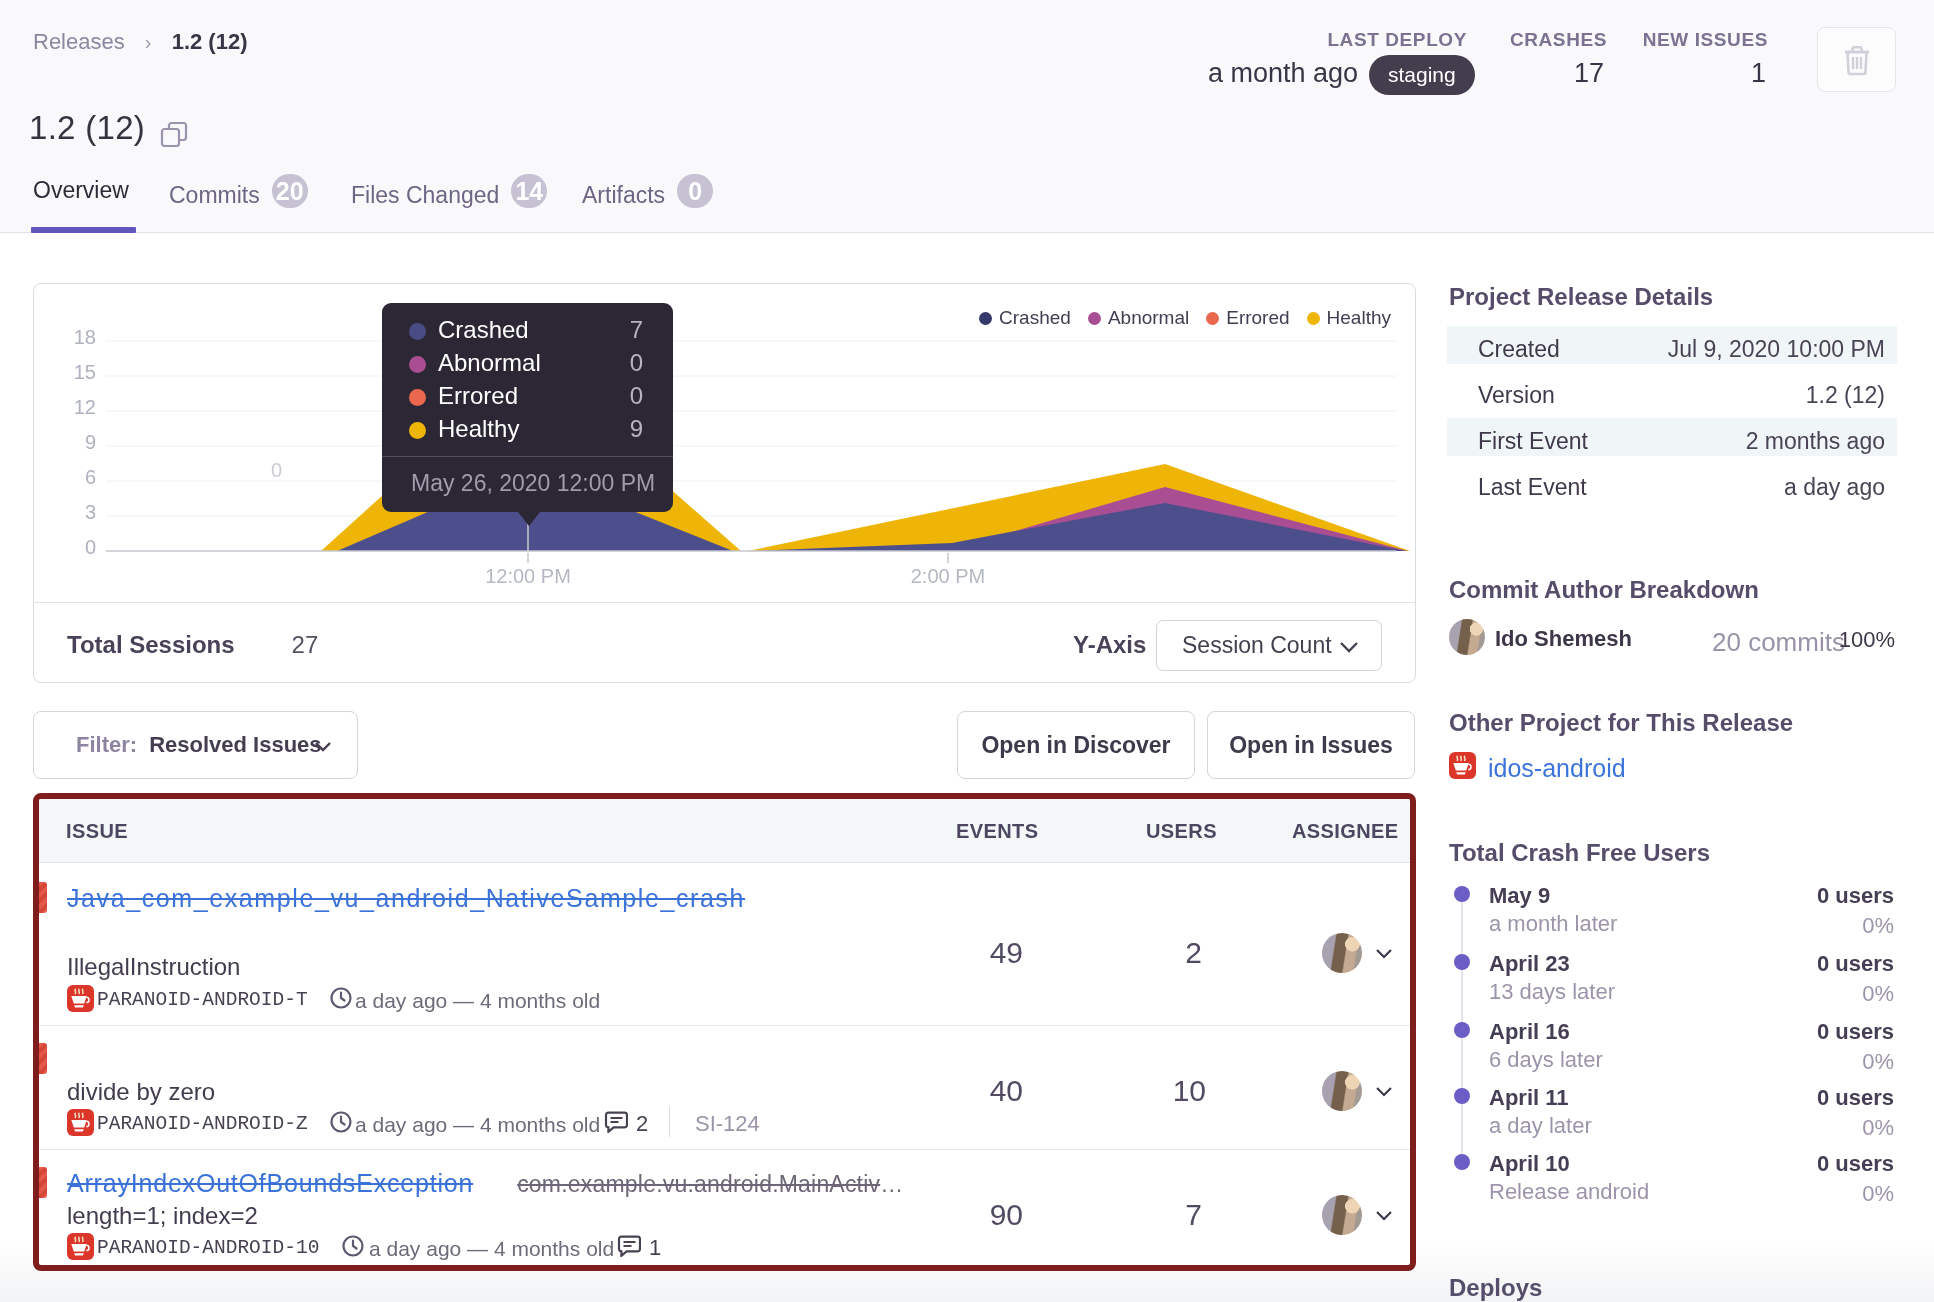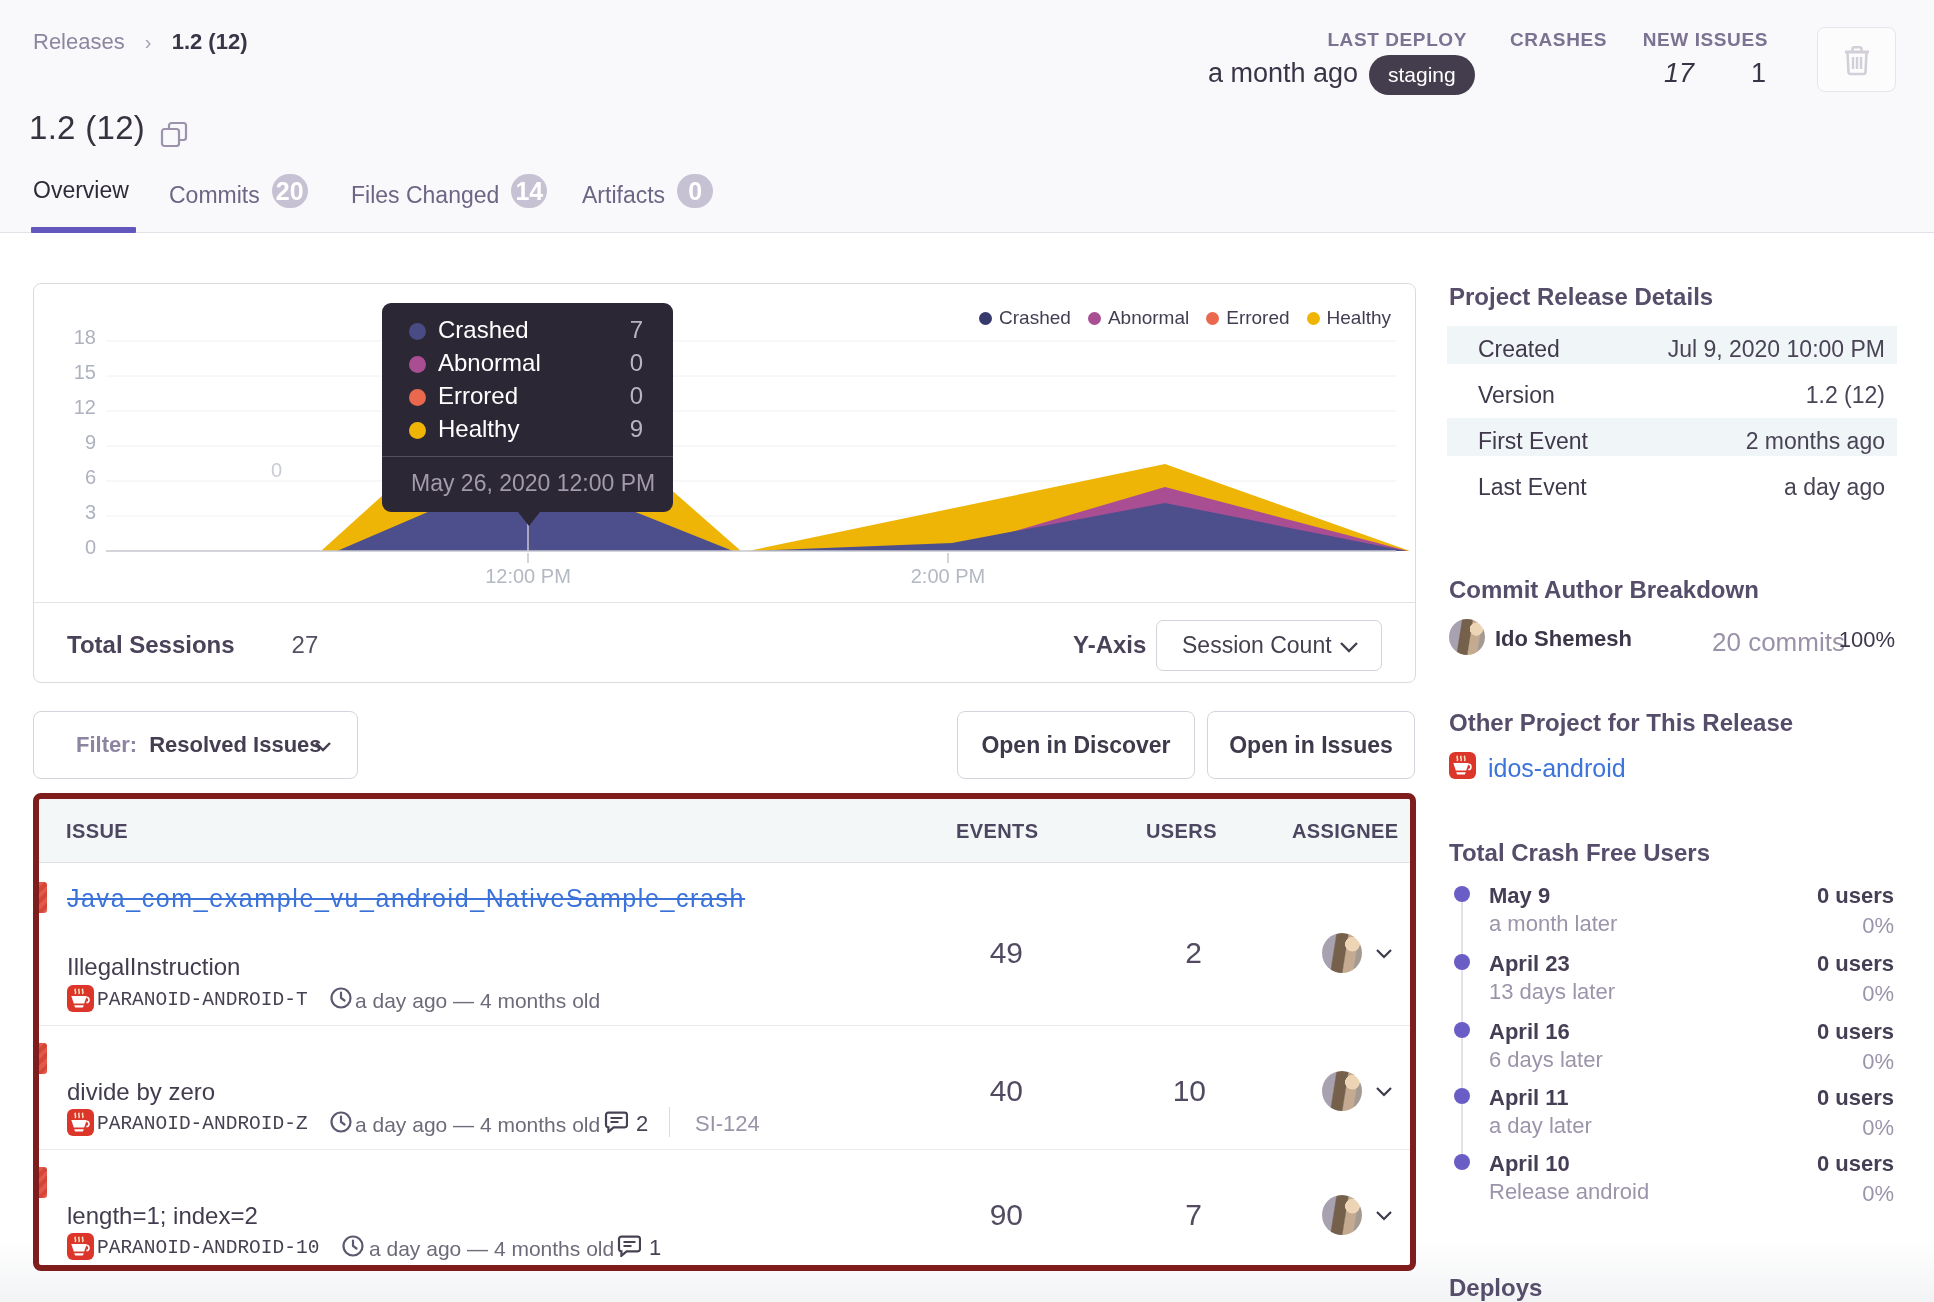--- a/index.html
+++ b/index.html
@@ -114,21 +114,21 @@
   <div id="title">1.2 (12)</div>
   <svg id="copyicon" width="30" height="30" viewBox="0 0 30 30" fill="none" stroke="#9b92ac" stroke-width="2.2">
     <rect x="3" y="9" width="17" height="17" rx="2.5"></rect>
     <path d="M10 9 V5.5 A2.5 2.5 0 0 1 12.5 3 H24.5 A2.5 2.5 0 0 1 27 5.5 V17.5 A2.5 2.5 0 0 1 24.5 20 H20"></path>
   </svg>
 
   <div class="statlab" style="right:467px;">LAST DEPLOY</div>
   <div class="statval" style="left:1208px;">a month ago</div>
   <div id="pill-staging">staging</div>
   <div class="statlab" style="right:327px;">CRASHES</div>
-  <div class="statval" style="left:1664px;font-style:italic;">17</div>
+  <div class="statval" style="left:1574px;">17</div>
   <div class="statlab" style="right:166px;">NEW ISSUES</div>
   <div class="statval" style="left:1751px;">1</div>
   <div id="trashbtn">
     <svg width="30" height="32" viewBox="0 0 30 32" style="position:absolute;left:24px;top:16px;" fill="none" stroke="#d3cfd9" stroke-width="2.6">
       <path d="M3 8 H27" stroke-width="3"></path>
       <path d="M10.5 8 V5 A1.8 1.8 0 0 1 12.3 3.2 H17.7 A1.8 1.8 0 0 1 19.5 5 V8"></path>
       <path d="M5.5 8.5 L6.5 28 A2 2 0 0 0 8.5 30 H21.5 A2 2 0 0 0 23.5 28 L24.5 8.5"></path>
       <path d="M11 13 V25 M15 13 V25 M19 13 V25" stroke-width="2.4"></path>
     </svg>
   </div>
@@ -283,20 +283,21 @@
     <div class="num" style="right:387px; top:48px;">40</div>
     <div class="num" style="right:204px; top:48px;">10</div>
     <div class="avatar" style="left:1283px; top:45px;"></div>
     <svg class="achev" style="left:1336px; top:60px;" width="18" height="11" viewBox="0 0 18 11" fill="none" stroke="#3e394b" stroke-width="2.2">
         <path d="M2 2 L9 9 L16 2"></path>
       </svg>
   </div>
 
   <div class="row" style="top:351px; height:126px; border-bottom:none;">
     <div class="rtag" style="top:17px;"></div>
+    <div class="ititle" style="top:19px;"><span class="iname">ArrayIndexOutOfBoundsException</span><span class="icul">com.example.vu.android.MainActiv</span><span class="idots">…</span></div>
     <div class="isub" style="top:52px;">length=1; index=2</div>
     <svg style="position:absolute;left:28px;top:83px;" width="27" height="27">
         <use href="#i-coffee"></use>
       </svg>
     <div class="mono" style="position:absolute;left:58px;top:87px;">PARANOID-ANDROID-10</div>
     <svg style="position:absolute;left:303px;top:85px;" width="22" height="22">
         <use href="#i-clock"></use>
       </svg>
     <div style="position:absolute;left:330px;top:87px;font-size:21px;color:#6e6a7a;">a day ago — 4 months old</div>
     <svg style="position:absolute;left:578px;top:85px;" width="24" height="22">

